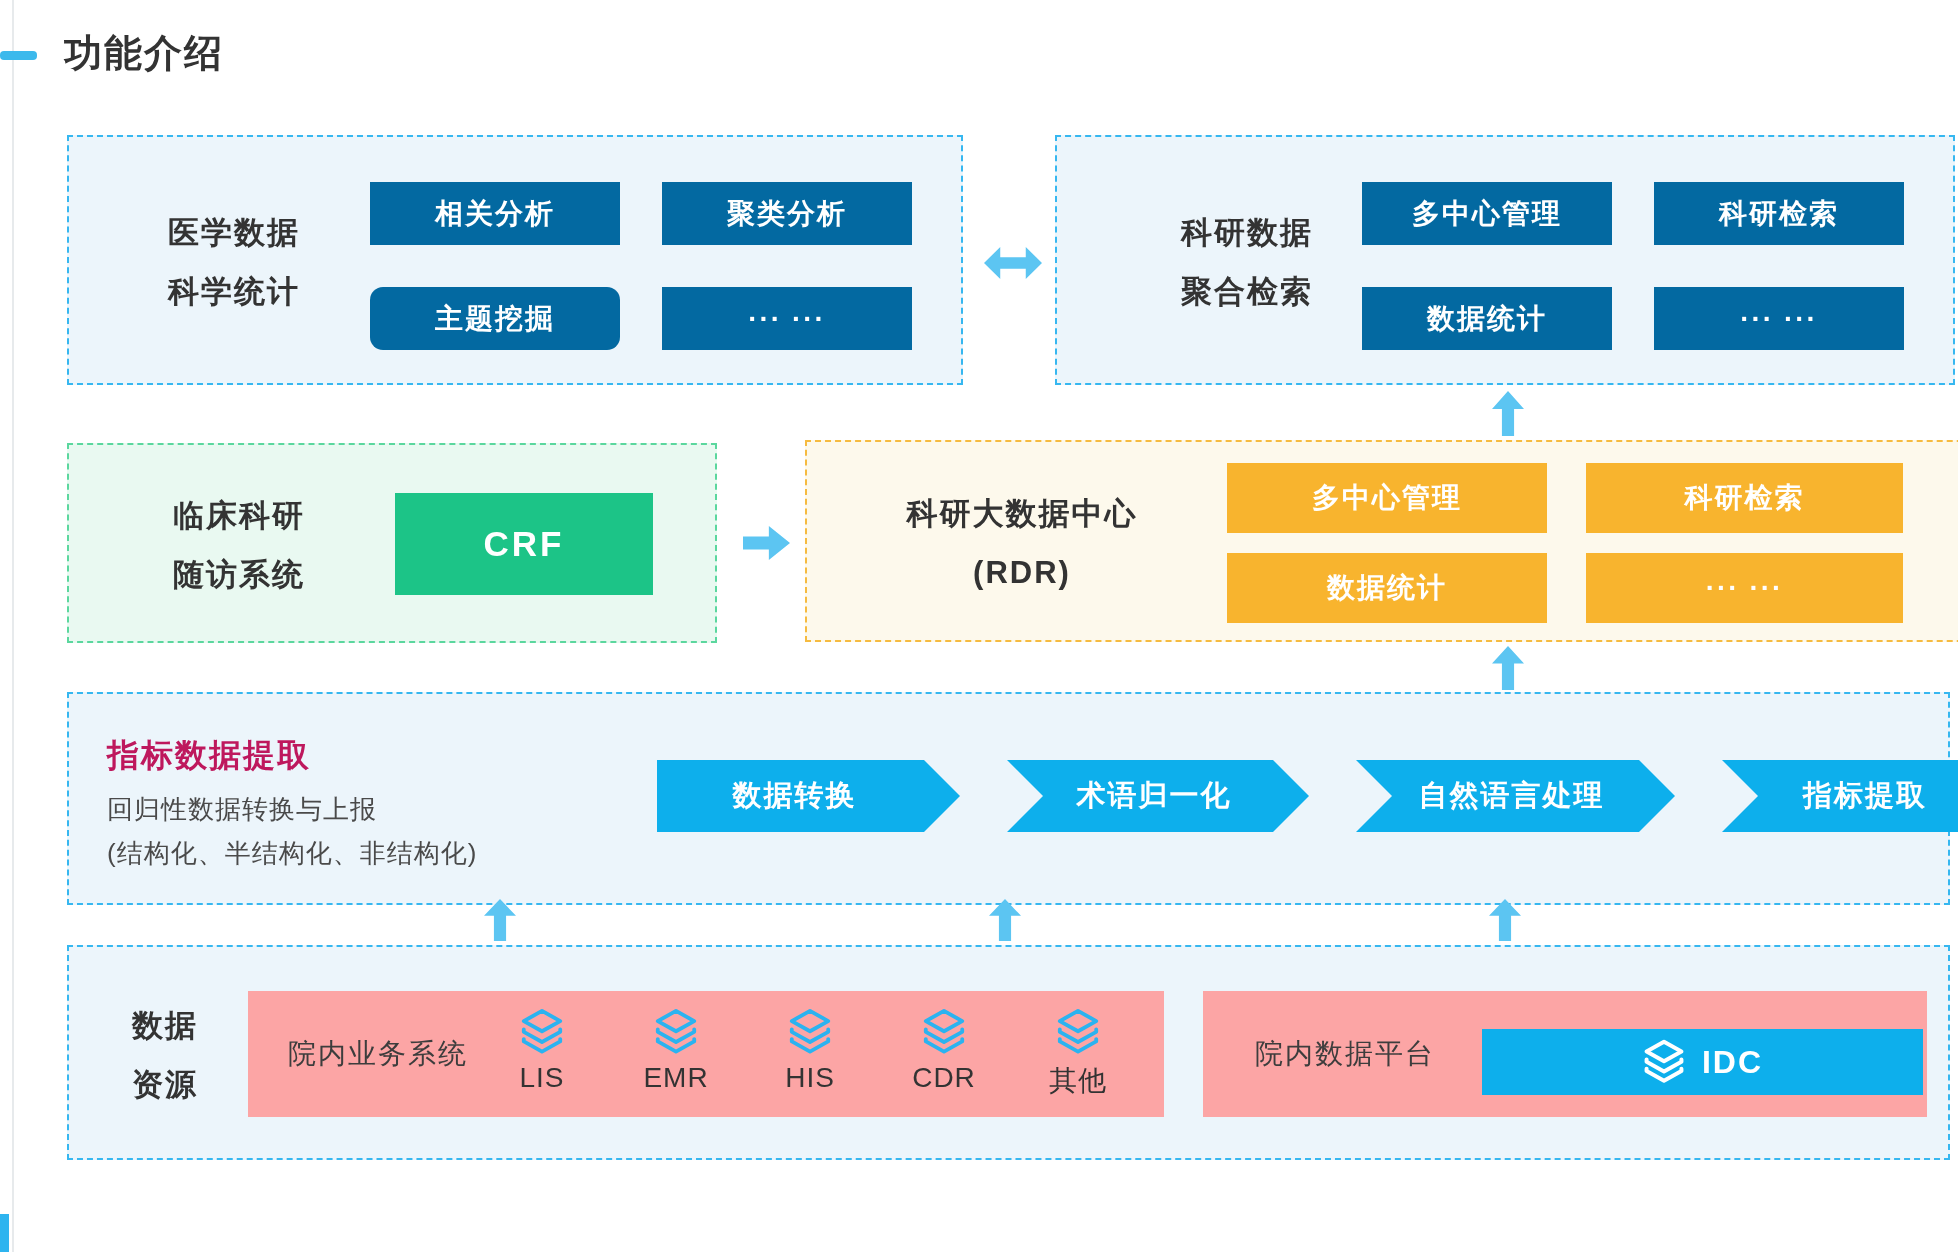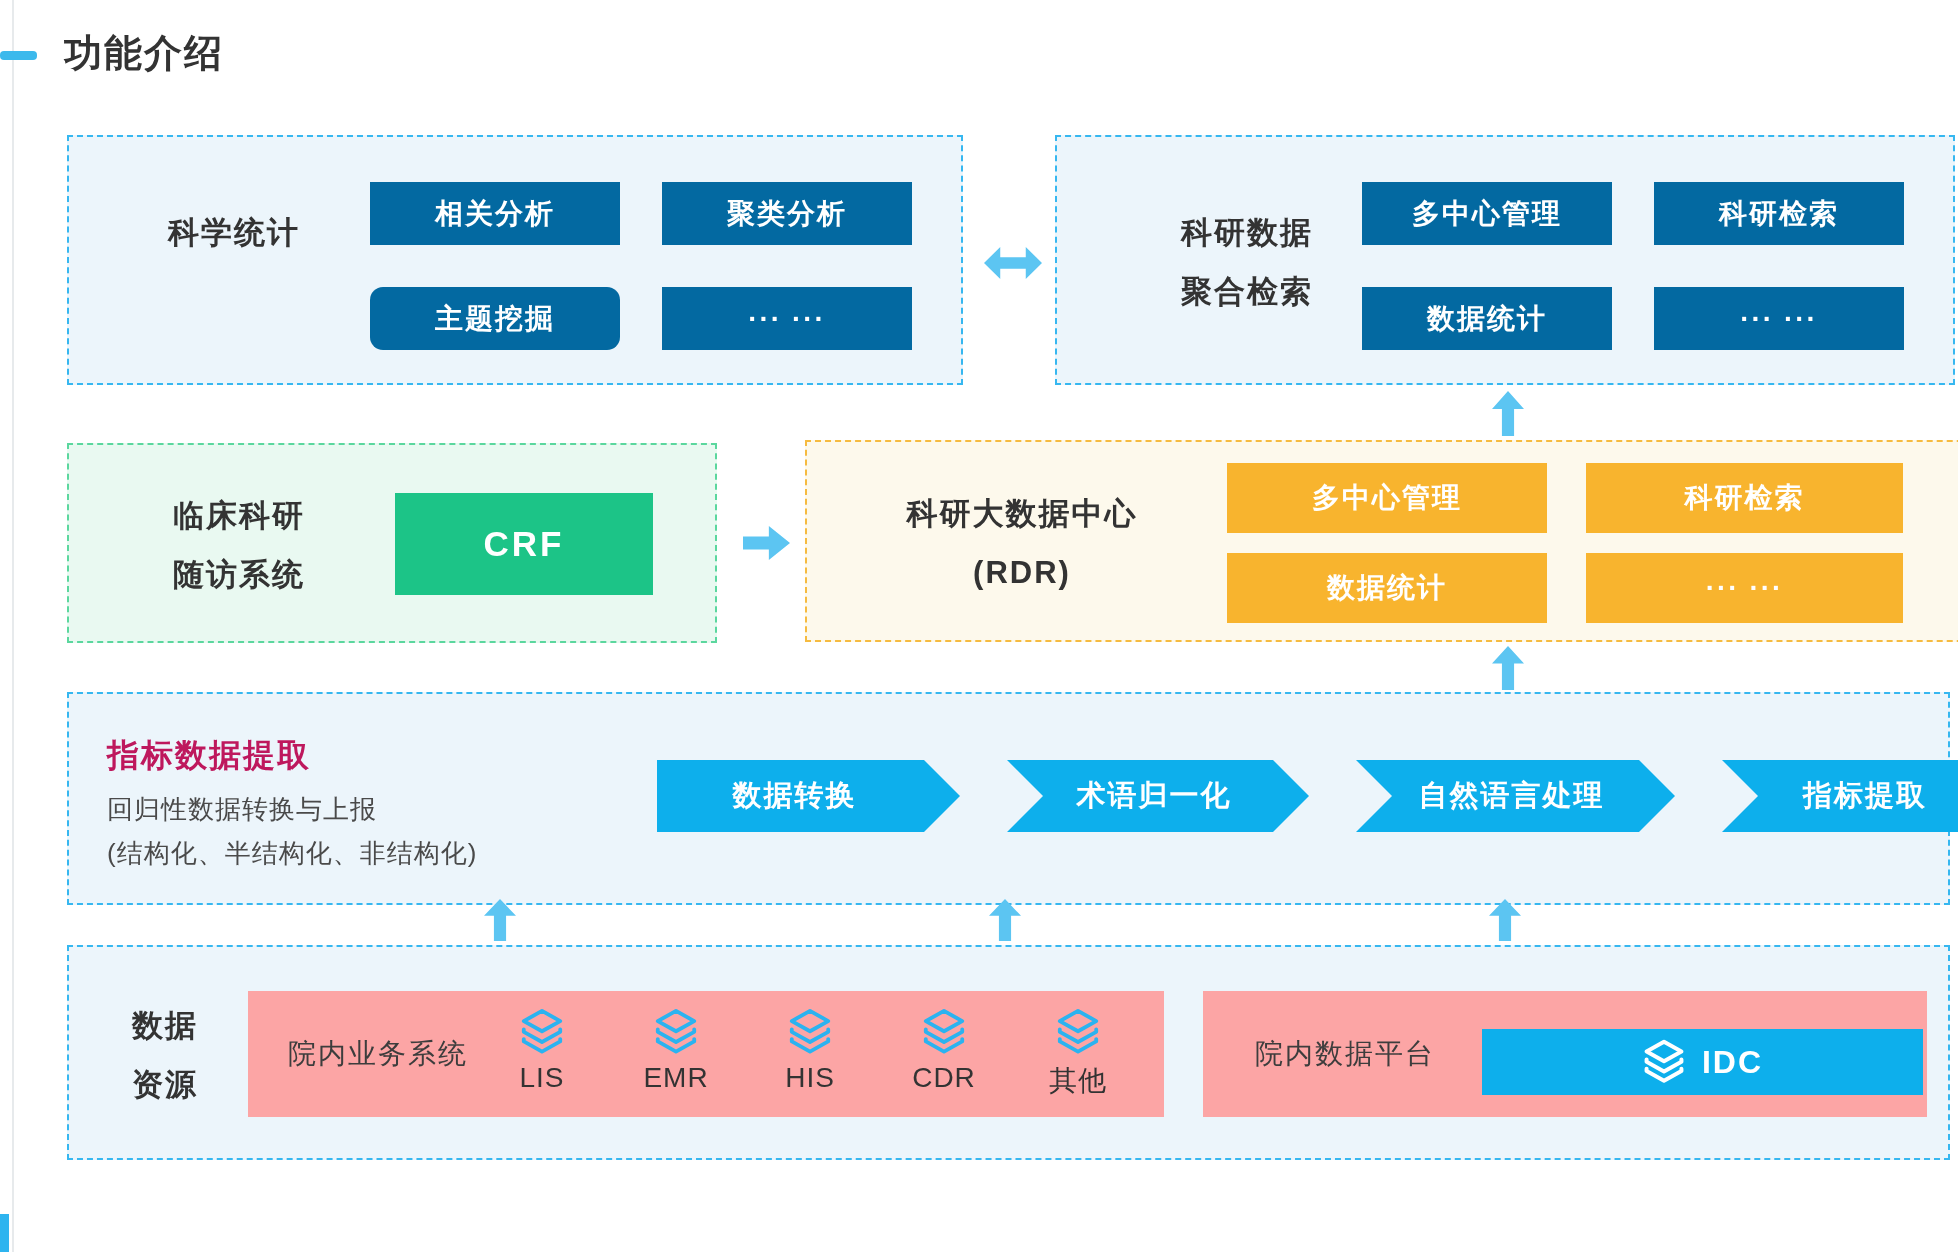--- a/index.html
+++ b/index.html
@@ -55,20 +55,21 @@
 <body>
 
 <div class="canvas">
 
   <div class="guide-line"></div>
   <div class="title-dash"></div>
   <h1 class="page-title">功能介绍</h1>
 
   <div class="box blue-box" style="left:67px;top:135px;width:896px;height:250px;">
     <div class="box-label" style="left:45px;top:66px;width:240px;">
+      <div>医学数据</div>
       <div>科学统计</div>
     </div>
     <div class="btn btn-blue" style="left:301px;top:45px;width:250px;height:63px;">相关分析</div>
     <div class="btn btn-blue" style="left:593px;top:45px;width:250px;height:63px;">聚类分析</div>
     <div class="btn btn-blue" style="left:301px;top:150px;width:250px;height:63px;border-radius:13px;">主题挖掘</div>
     <div class="btn btn-blue" style="left:593px;top:150px;width:250px;height:63px;">··· ···</div>
   </div>
 
   <div class="arrow arrow-double" style="left:984px;top:247px;width:58px;height:32px;"></div>
 

